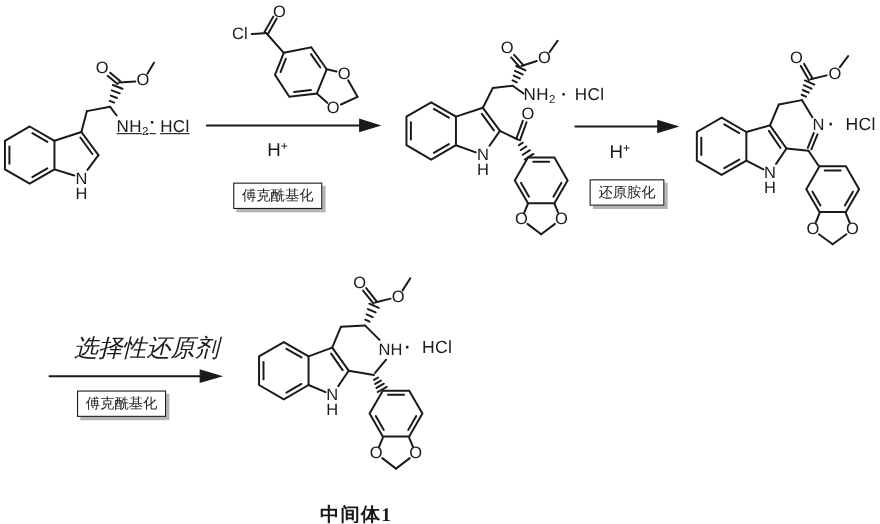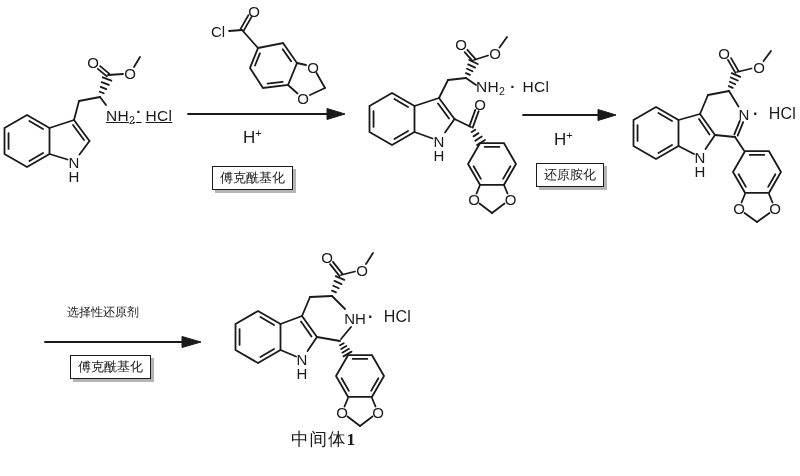--- a/index.html
+++ b/index.html
@@ -14,21 +14,21 @@
   .salt{font-size:15.5px;font-weight:500;letter-spacing:0.3px;}
   .salt sub{font-size:10.5px;vertical-align:-3px;}
   .dot-raised{font-weight:bold;vertical-align:4px;margin:0 4px 0 1px;}
   .dot-mid{font-weight:bold;margin:0 7px 0 5px;}
   .dot-wide{font-weight:bold;margin-right:10px;}
   .hplus{font-size:17px;font-weight:500;}
   .hplus sup{font-size:11px;vertical-align:6px;}
   .cn{font-family:"Liberation Serif","DejaVu Serif",serif;}
   .cond-box{position:absolute;border:1.7px solid #1a1a1a;background:#ffffff;
             box-shadow:3px 3px 0 #b4b4b4;font-size:13px;padding:3px 7px;line-height:1.2;white-space:nowrap;}
-  .reducer{font-size:12px;}
+  .reducer{font-size:22px;font-style:italic;}
   .caption{font-size:17.5px;letter-spacing:1px;}
   .caption b{font-size:17.5px;}
 </style>
 </head>
 <body>
 
 <div class="canvas">
 
 <svg class="scheme" width="800" height="476" viewBox="0 0 800 476">
 
@@ -245,15 +245,15 @@
 <div class="cond-box cn" style="left:536px;top:163px;"><span>还原胺化</span></div>
 
 <div class="label salt" style="left:753px;top:106px;font-size:16px;"><span class="dot-wide">·</span><span>HCl</span></div>
 
 <div class="label cn reducer" style="left:67px;top:306px;"><span>选择性还原剂</span></div>
 
 <div class="cond-box cn" style="left:70px;top:355px;"><span>傅克酰基化</span></div>
 
 <div class="label salt" style="left:368px;top:309px;font-size:16px;"><span class="dot-wide">·</span><span>HCl</span></div>
 
-<div class="label cn caption" style="left:291px;top:431px;"><span>中间体</span><b>1</b></div>
+<div class="label cn caption" style="left:291px;top:460px;font-weight:bold;"><span>中间体</span><b>1</b></div>
 
 </div>
 
 </body></html>

